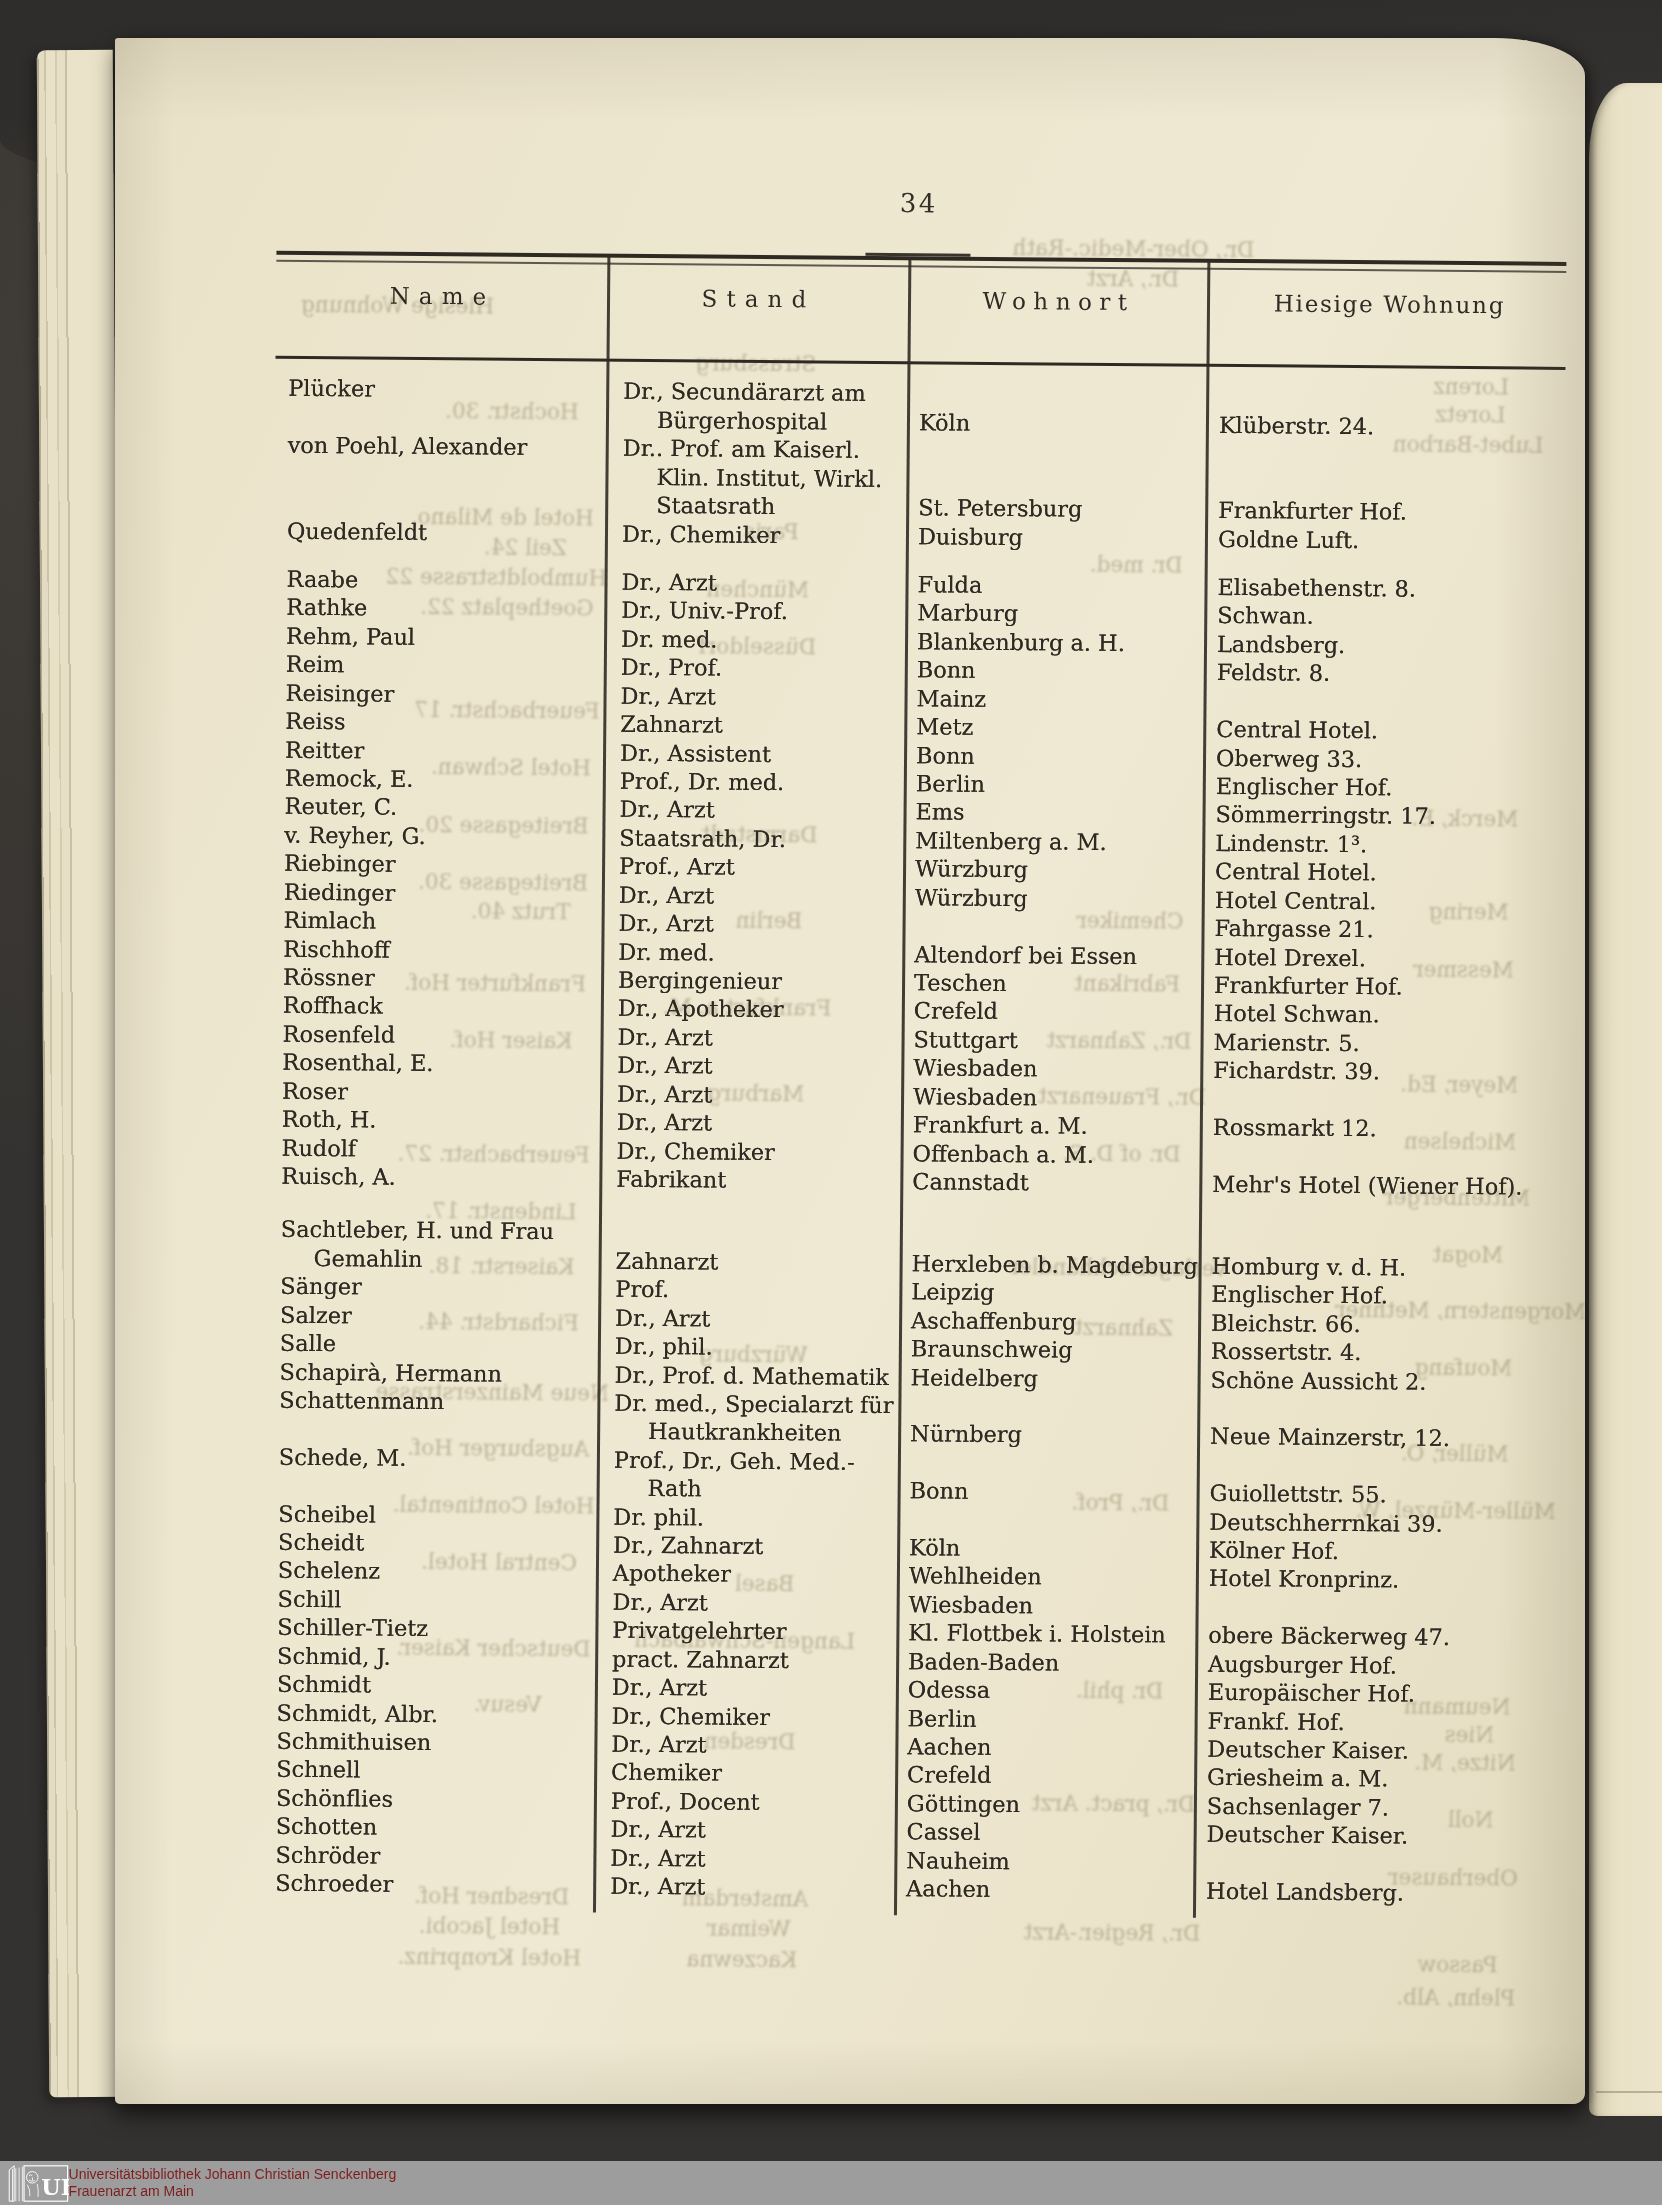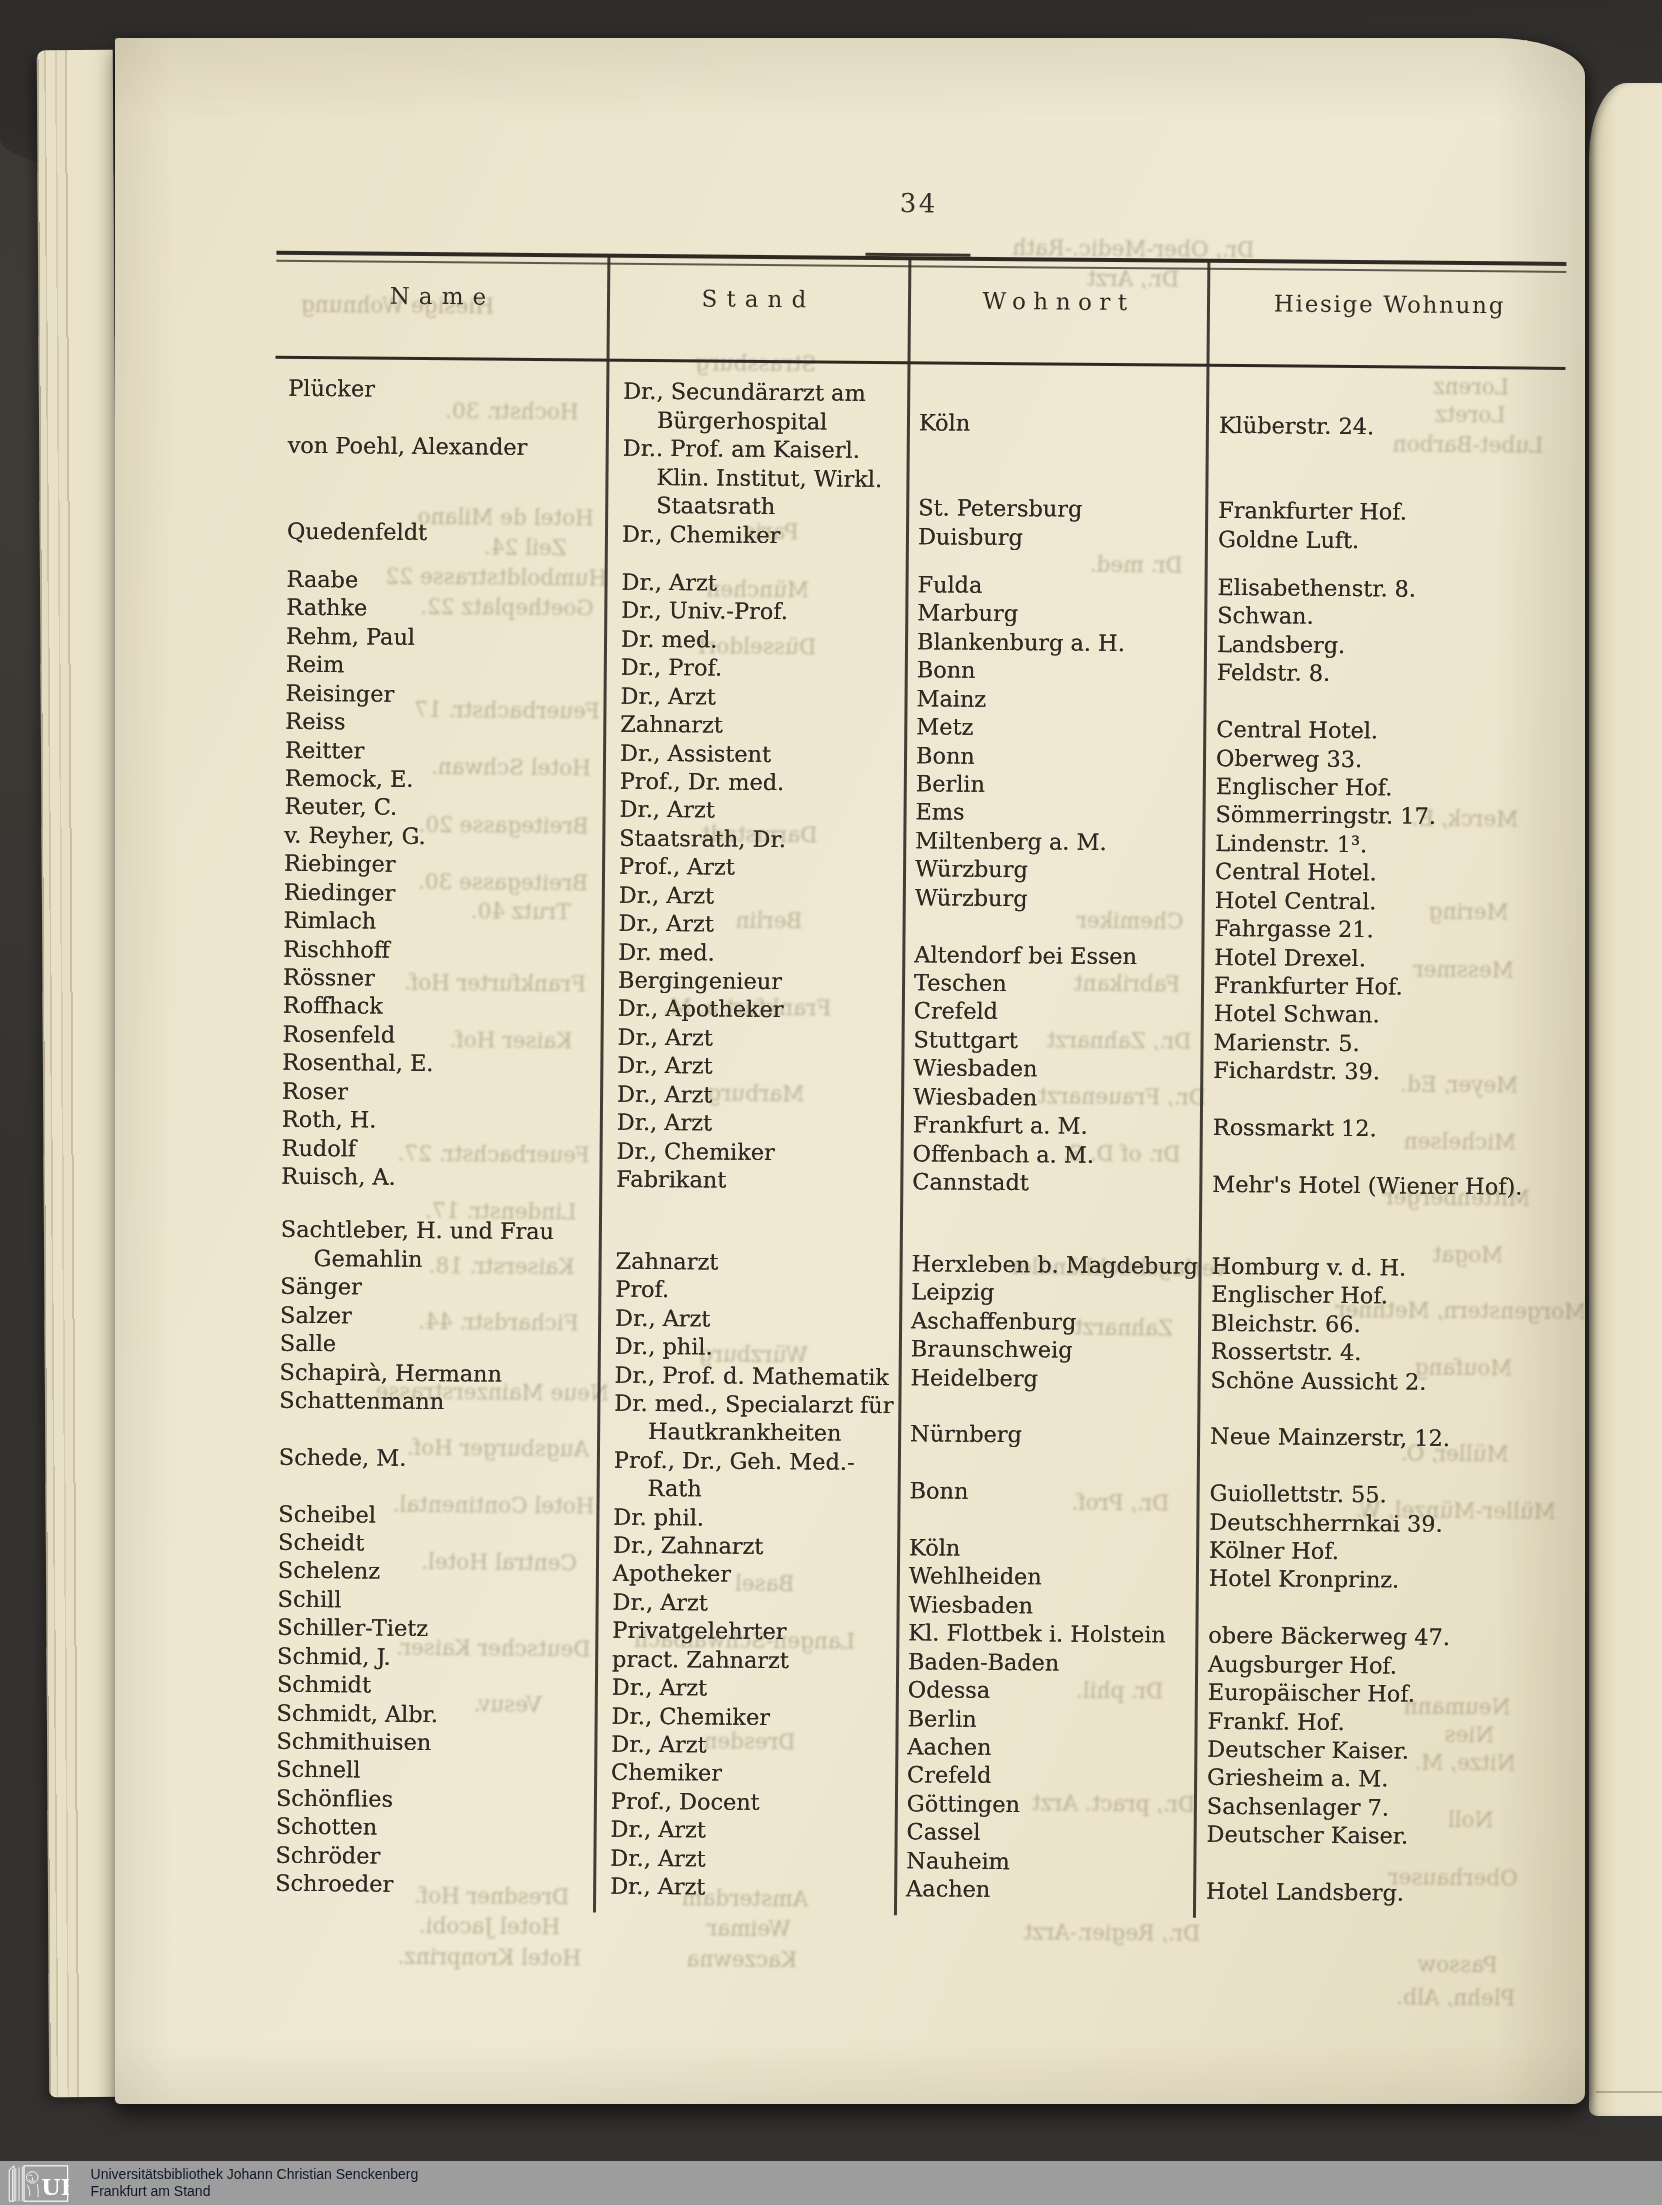--- a/index.html
+++ b/index.html
@@ -101,21 +101,21 @@
   
   .lib-bar{
     position:absolute;left:0;bottom:0;width:1662px;height:44px;
     background:#9d9d9d;
     display:flex;align-items:center;
     font-family:"Liberation Sans", sans-serif;
   }
   .lib-logo{
     margin-left:6.6px;width:62px;height:37px;flex:0 0 auto;position:relative;
   }
-  .lib-text{margin-left:22px;color:#0f172a;font-size:14px;line-height:17.5px;}
+  .lib-text{margin-left:0;color:#7f1d1d;font-size:14px;line-height:17.5px;}
   .lib-text .l1{display:block;}
   .lib-text .l2{display:block;}
 </style>
 </head>
 <body>
 
 <div class="top-shade"></div>
 
 <div class="page-stack"></div>
 
@@ -516,16 +516,16 @@
   <svg class="lib-logo" viewBox="0 0 74 45">
     <rect x="20" y="1" width="53" height="43" fill="none" stroke="#ffffff" stroke-width="1.4"></rect>
     <path d="M2 6 L8 1 L8 44 L2 44 Z" fill="none" stroke="#ffffff" stroke-width="1.2"></path>
     <path d="M6 5 L6 44 M10 4 L10 44 M14 3 L14 44 M18 2 L18 44" stroke="#ffffff" stroke-width="1" fill="none"></path>
     <circle cx="30" cy="15" r="7" fill="none" stroke="#ffffff" stroke-width="1.1"></circle>
     <path d="M26 13 q2 -2 4 0 M30 15 q1 2 0 4 M26 18 q3 3 7 1 M24 24 q4 6 3 14 M36 23 q2 8 1 16" fill="none" stroke="#ffffff" stroke-width="1"></path>
     <text x="41" y="36" font-family="DejaVu Serif, serif" font-size="27" font-weight="bold" fill="#ffffff">UB</text>
   </svg>
   <div class="lib-text">
     <span class="l1">Universitätsbibliothek Johann Christian Senckenberg</span>
-    <span class="l2">Frankfurt am Stand</span>
+    <span class="l2">Frauenarzt am Main</span>
   </div>
 </div>
 
 
 </body></html>

